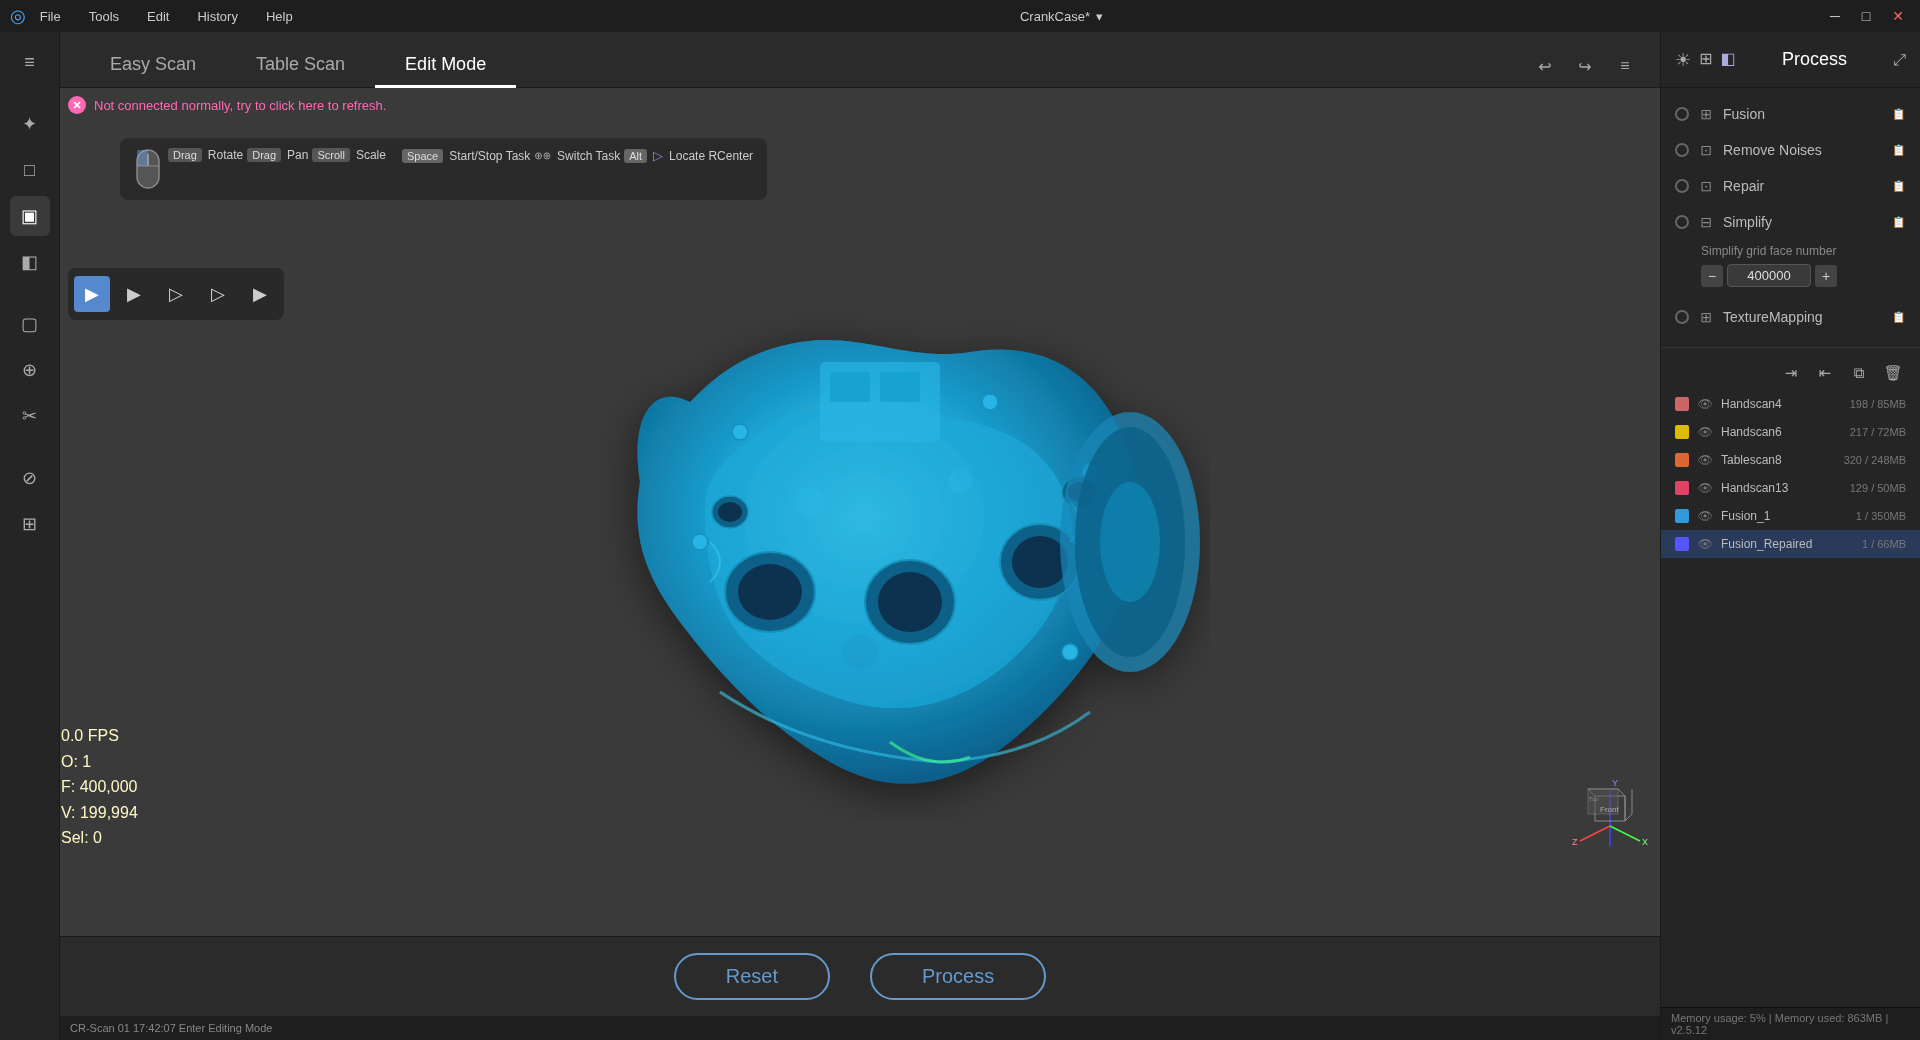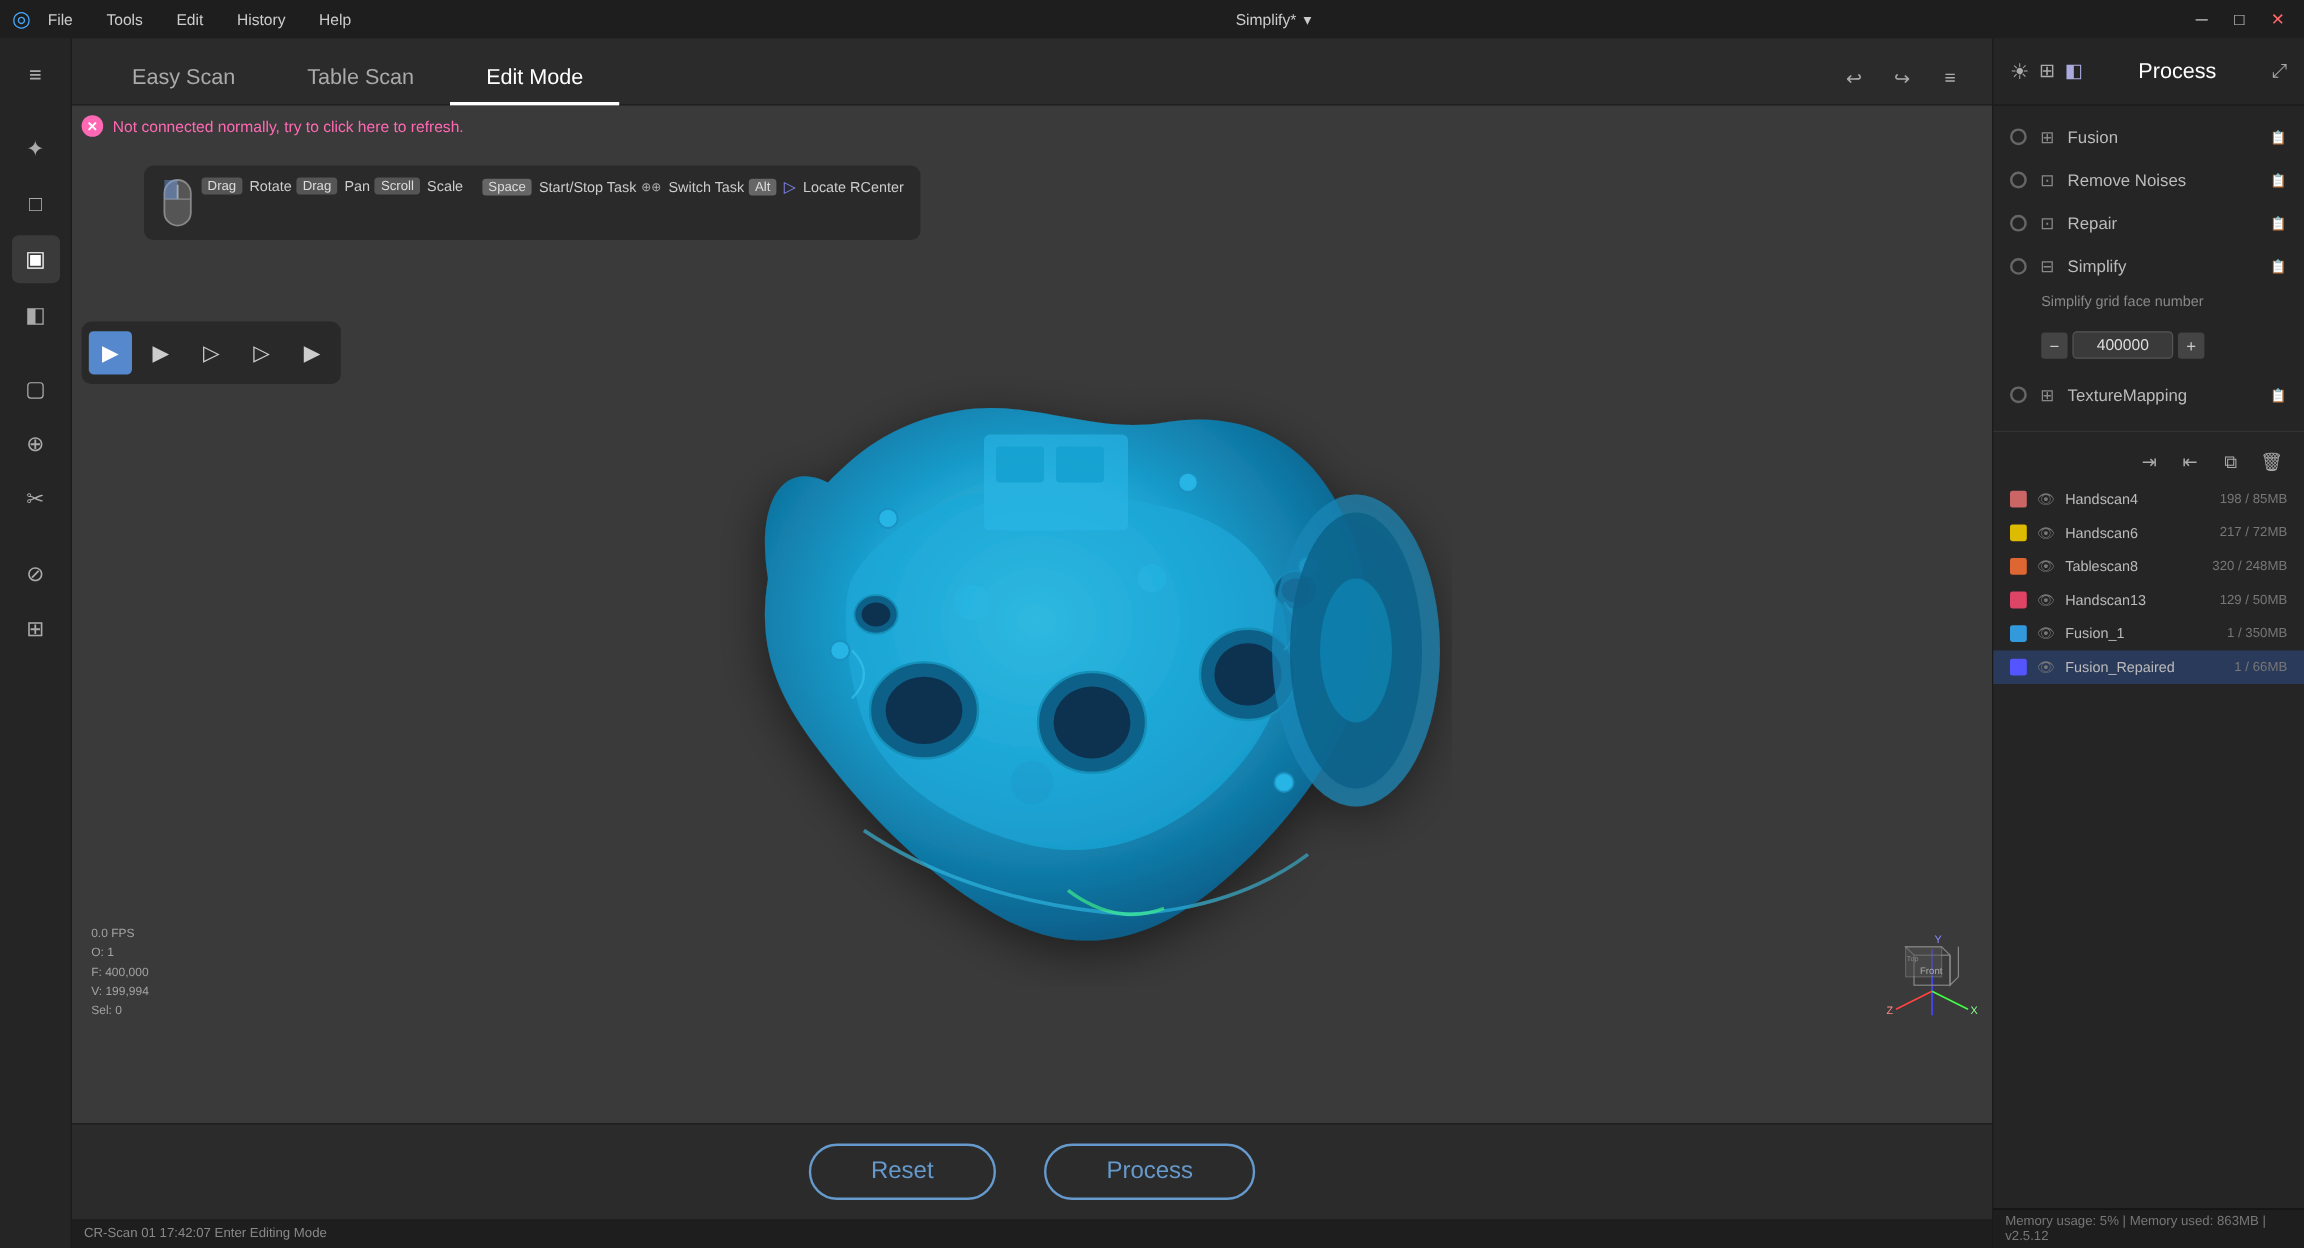--- a/index.html
+++ b/index.html
@@ -236,23 +236,23 @@
       top: 0; left: 0; right: 0; bottom: 0;
       display: flex;
       align-items: center;
       justify-content: center;
     }
 
     
     #stats {
       position: absolute;
       bottom: 85px;
-      left: 16px;
-      font-size: 10px;
-      color: #a3a3a3;
+      left: 1px;
+      font-size: 16px;
+      color: #fef9c3;
       line-height: 1.6;
     }
 
     
     #nav-cube {
       position: absolute;
       bottom: 85px;
       right: 10px;
       width: 80px;
       height: 80px;
@@ -367,21 +367,21 @@
       font-size: 11px;
       color: #666;
     }
 
     
     #simplify-section {
       padding: 4px 14px 12px 40px;
       font-size: 12px;
       color: #888;
     }
-    #simplify-section .face-label { margin-bottom: 18px; }
+    #simplify-section .face-label { margin-bottom: 6px; }
     #simplify-section .face-input-row {
       display: flex;
       align-items: center;
       gap: 4px;
     }
     .face-input {
       background: #3a3a3a;
       border: 1px solid #555;
       border-radius: 4px;
       color: #ddd;
@@ -478,21 +478,21 @@
 <div id="titlebar">
   <span style="font-size:18px; color:#4af; margin-right:8px;">◎</span>
   <div class="menu-items">
     <span>File</span>
     <span>Tools</span>
     <span>Edit</span>
     <span>History</span>
     <span>Help</span>
   </div>
   <div class="title-center">
-    <span>Simplify*</span>
+    <span>CrankCase*</span>
     <span style="cursor:pointer;">▾</span>
   </div>
   <div class="win-controls">
     <span>─</span>
     <span>□</span>
     <span style="color:#ff6666;">✕</span>
   </div>
 </div>
 
 <div id="main">

